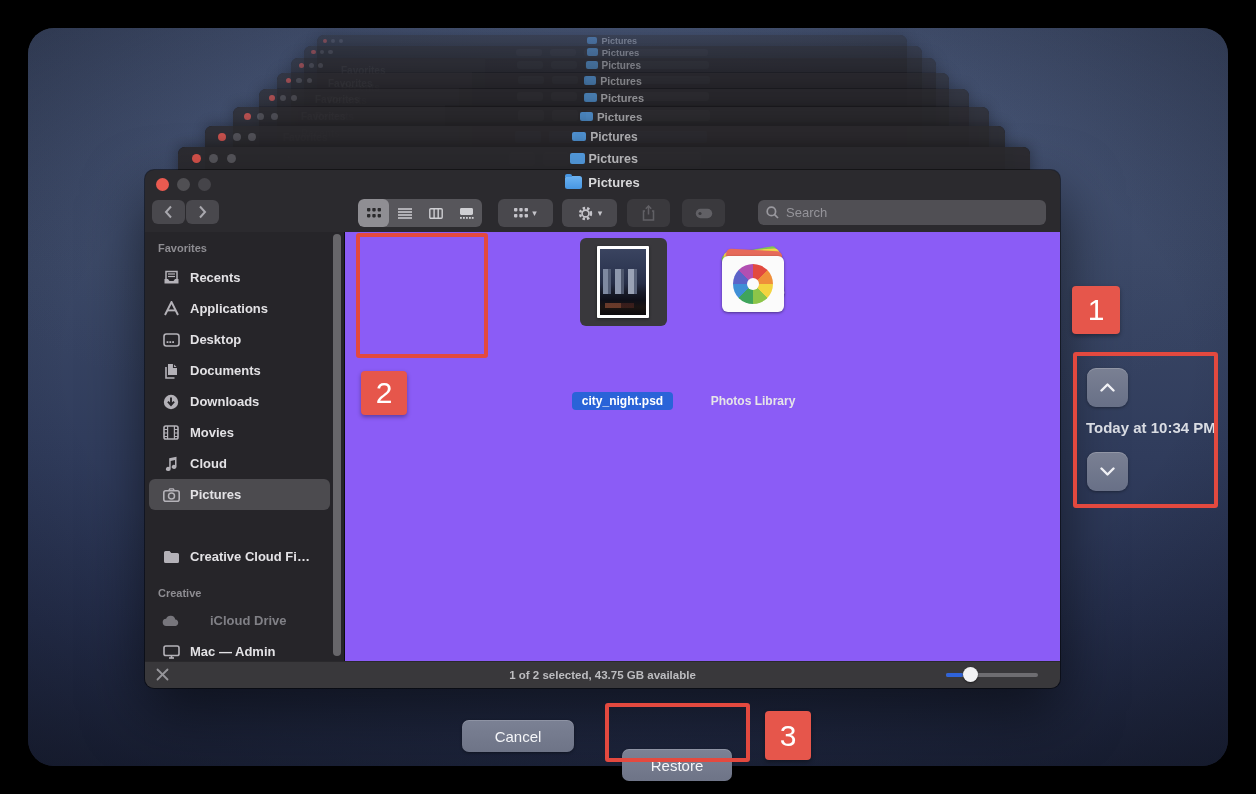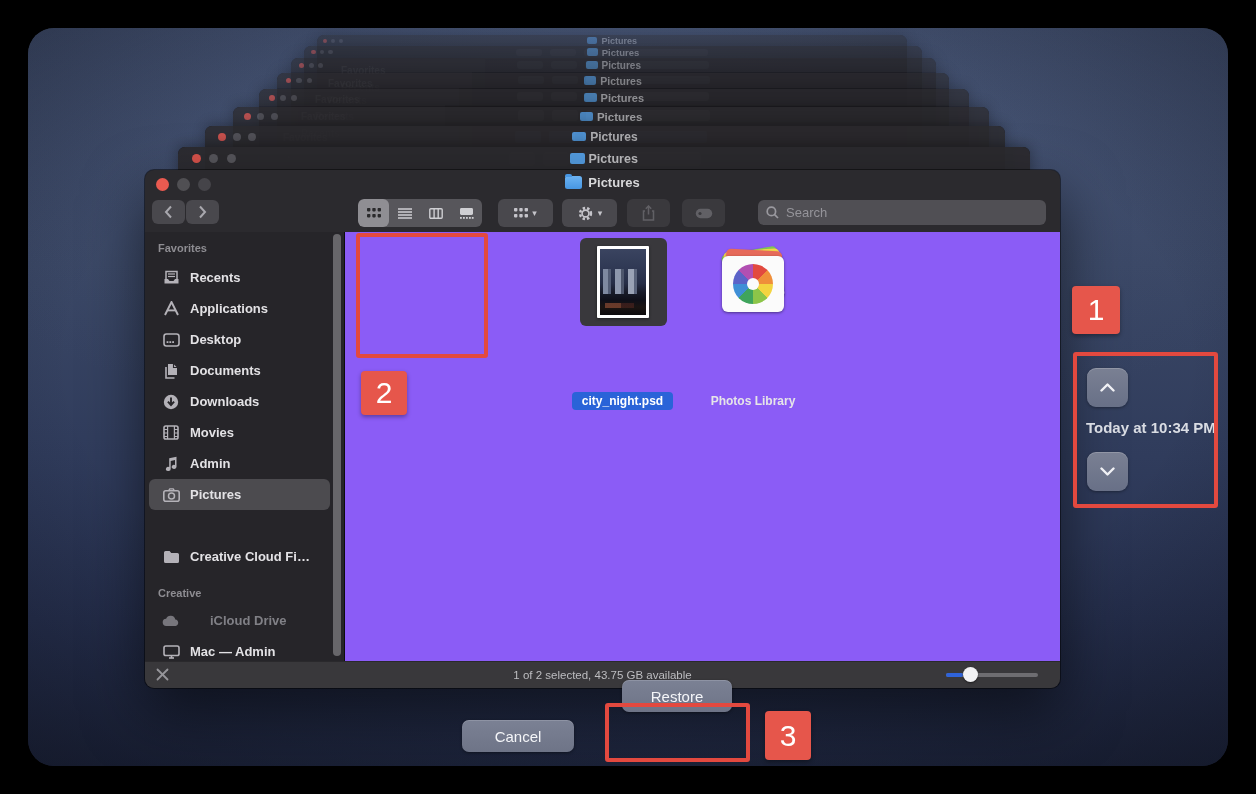--- a/index.html
+++ b/index.html
@@ -100,21 +100,21 @@
          box-shadow:0 1px 3px rgba(0,0,0,.45);display:flex;align-items:center;justify-content:center;}
   .flower{width:40px;height:40px;border-radius:50%;
     background:conic-gradient(#e24a3f 0 45deg,#ef8f3a 45deg 90deg,#f3d440 90deg 135deg,#8cc549 135deg 180deg,
                #3fa45c 180deg 225deg,#3f8fd6 225deg 270deg,#5b63c8 270deg 315deg,#b14fb2 315deg 360deg);
     position:relative;}
   .flower:before{content:"";position:absolute;left:50%;top:50%;width:12px;height:12px;border-radius:50%;
     background:#fbfbfb;transform:translate(-50%,-50%);}
   .filelabel{position:absolute;left:348px;top:162px;width:120px;text-align:center;color:#e6e5e8;font-size:12px;font-weight:bold;}
   
   .statusbar{position:absolute;left:0;right:0;bottom:0;height:26px;background:#39383b;border-radius:0 0 9px 9px;
-             border-top:1px solid #2a292c;display:flex;align-items:center;justify-content:center;}
+             border-top:1px solid #2a292c;display:flex;align-items:center;justify-content:center;font-weight:bold;}
   .statustext{font-size:11.5px;color:#bdbdc0;}
   .tmclose{position:absolute;left:10px;top:5px;width:15px;height:15px;color:#96959a;}
   .sizeslider{position:absolute;right:22px;top:11px;width:92px;height:4px;border-radius:2px;background:#6e6d71;}
   .sizeslider .fill{position:absolute;left:0;top:0;bottom:0;width:18%;background:#2f63d9;border-radius:2px;}
   .sizeslider .knob{position:absolute;left:17px;top:-6px;width:15px;height:15px;border-radius:50%;background:#f2f2f4;
                     box-shadow:0 1px 2px rgba(0,0,0,.5);}
   
   .navbtn{position:absolute;width:41px;height:39px;border-radius:9px;
     background:linear-gradient(180deg,#7a8093,#687087);box-shadow:inset 0 1px 0 rgba(255,255,255,.18), 0 1px 3px rgba(0,0,0,.35);
     display:flex;align-items:center;justify-content:center;color:#f2f3f7;}
@@ -522,21 +522,21 @@
               </svg>
             </span>
           <span class="slabel">Movies</span>
         </div>
         <div class="srow" style="top:216px">
           <span class="sicon">
               <svg width="13" height="16" viewBox="0 0 13 16">
                 <path d="M4.2 2.2 L11.5 0.8 V10.8 a2.4 2.1 0 1 1 -1.5 -1.9 V4 L5.7 5 v7.9 a2.4 2.1 0 1 1 -1.5 -1.9 Z" fill="currentColor"></path>
               </svg>
             </span>
-          <span class="slabel">Admin</span>
+          <span class="slabel">Cloud</span>
         </div>
         <div class="srow sel" style="top:247px">
           <span class="sicon">
               <svg width="17" height="14" viewBox="0 0 17 14">
                 <rect x="0.8" y="2.8" width="15.4" height="10.4" rx="2" fill="none" stroke="currentColor" stroke-width="1.6"></rect>
                 <path d="M5.5 2.8 L6.8 0.9 h3.4 L11.5 2.8" fill="none" stroke="currentColor" stroke-width="1.4"></path>
                 <circle cx="8.5" cy="8" r="3" fill="none" stroke="currentColor" stroke-width="1.5"></circle>
               </svg>
             </span>
           <span class="slabel">Pictures</span>
@@ -619,21 +619,21 @@
       </svg>
   </div>
   <div class="datelabel">Today at 10:34 PM</div>
   <div class="navbtn" style="left:1087px;top:452px">
     <svg width="15" height="9" viewBox="0 0 15 9">
         <polyline points="1.5,1.5 7.5,7.5 13.5,1.5" fill="none" stroke="#f0f1f5" stroke-width="2.4" stroke-linecap="round" stroke-linejoin="round"></polyline>
       </svg>
   </div>
 
   <button class="dlgbtn" style="left:462px;top:720px;width:112px">Cancel</button>
-  <button class="dlgbtn" style="left:622px;top:680px;width:110px">Restore</button>
+  <button class="dlgbtn" style="left:622px;top:749px;width:110px">Restore</button>
 
   <div class="badge" style="left:1072px;top:286px;width:48px;height:48px">
       <span>1</span>
     </div>
   <div class="ann-box" style="left:1073px;top:352px;width:145px;height:156px"></div>
   <div class="ann-box" style="left:356px;top:233px;width:132px;height:125px"></div>
   <div class="badge" style="left:361px;top:371px;width:46px;height:44px">
       <span>2</span>
     </div>
   <div class="ann-box" style="left:605px;top:703px;width:145px;height:59px"></div>

